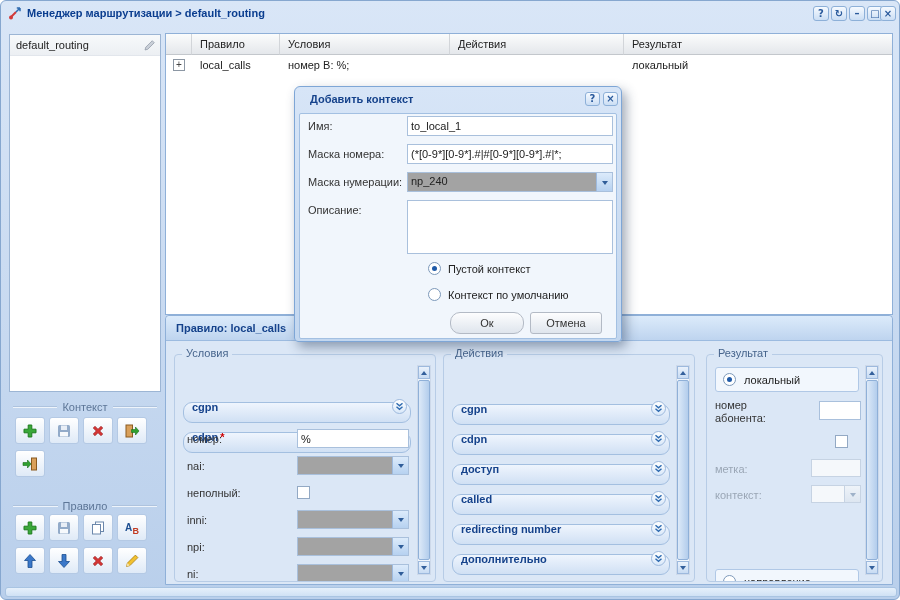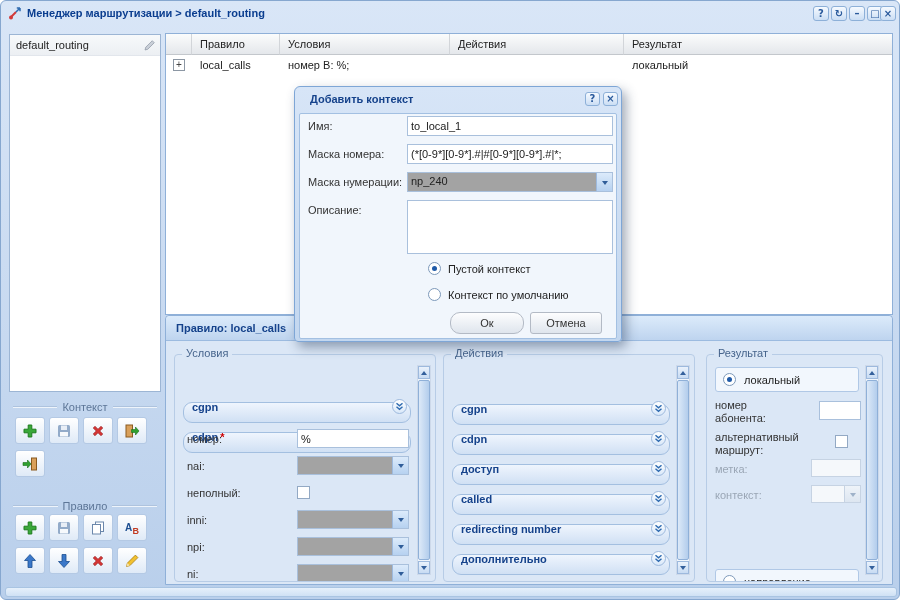--- a/index.html
+++ b/index.html
@@ -356,21 +356,20 @@
       </div>
       <span class="legend" style="left:285px;top:5px;">Действия</span>
 
       <div class="fs" style="left:540px;top:12px;width:177px;height:228px;">
         <div class="rbox" style="left:8px;top:12px;width:144px;height:25px;">
           <span class="radio checked" style="left:7px;top:5px;"></span>
           <span class="rlabel" style="left:28px;top:6px;position:absolute;">локальный</span>
         </div>
         <span class="flabel wrap" style="left:8px;top:44px;width:74px;">номер абонента:</span>
         <input class="tin" style="left: 112px; top: 46px; width: 42px; height: 19px;" value="">
-        <span class="flabel wrap" style="left:8px;top:76px;width:96px;">альтернативный маршрут:</span>
         <span class="checkbox" style="left:128px;top:80px;"></span>
         <span class="flabel dis" style="left:8px;top:108px;">метка:</span>
         <input class="tin dis" style="left: 104px; top: 104px; width: 50px; height: 18px;" disabled="" value="">
         <span class="flabel dis" style="left:8px;top:134px;">контекст:</span>
         <div class="combo dis" style="left:104px;top:130px;width:50px;height:18px;">
           <span class="txt"></span>
             <span class="trig"></span>
         </div>
         <div class="rbox" style="left:8px;top:214px;width:144px;height:25px;">
           <span class="radio" style="left:7px;top:5px;"></span>

